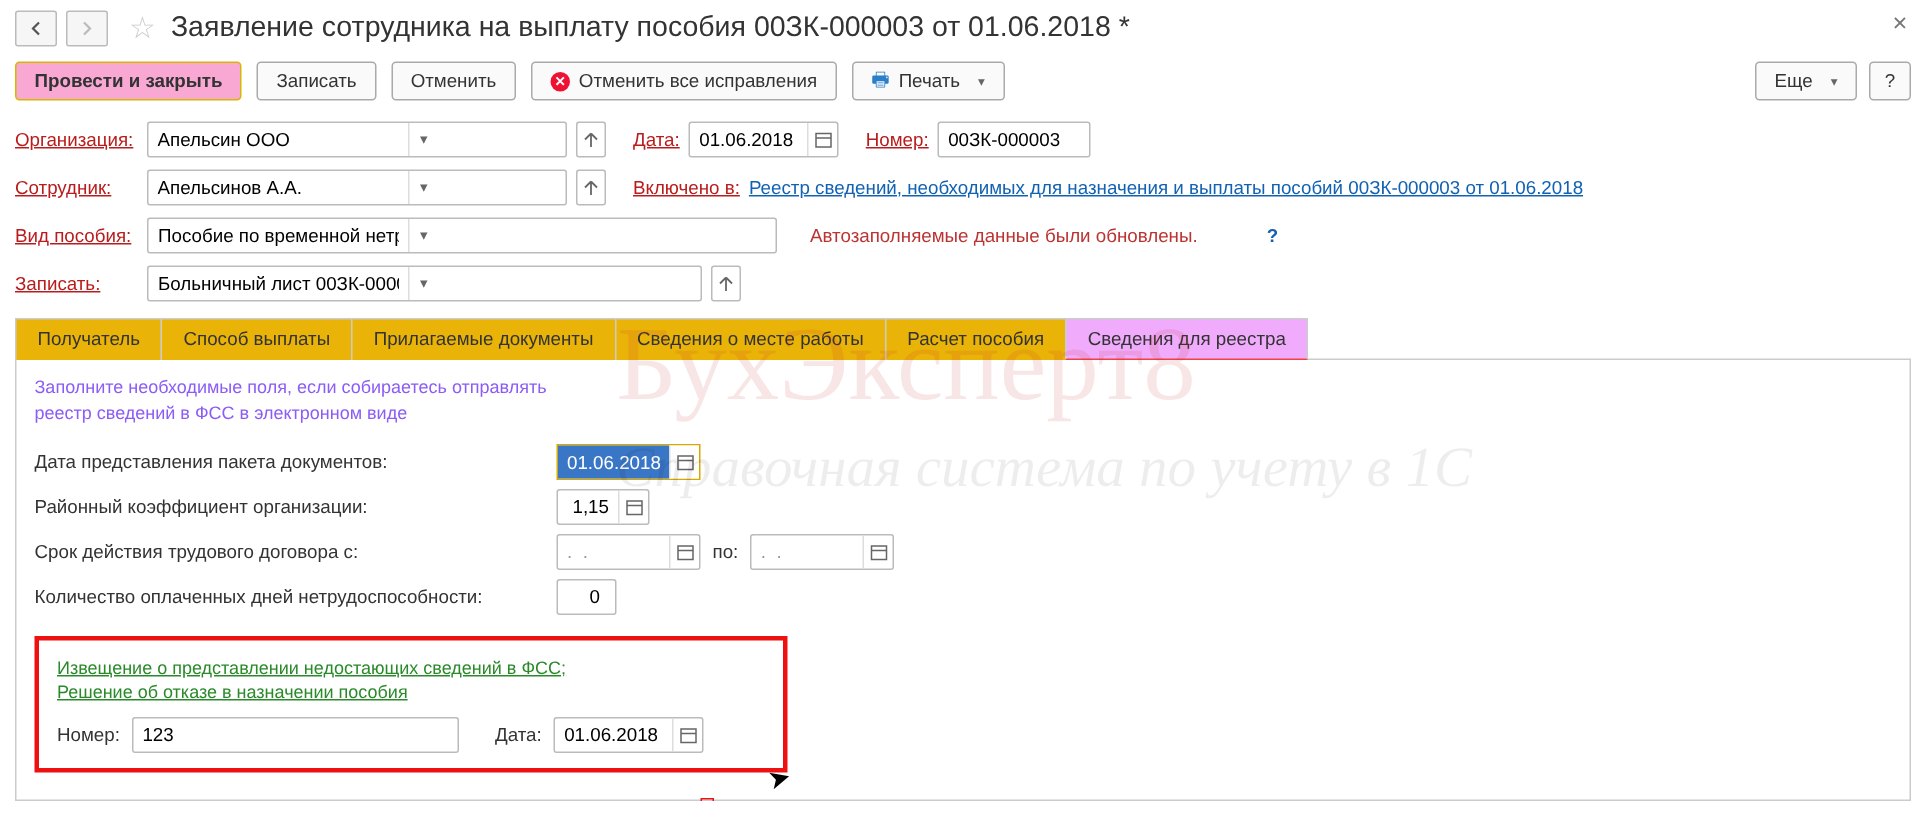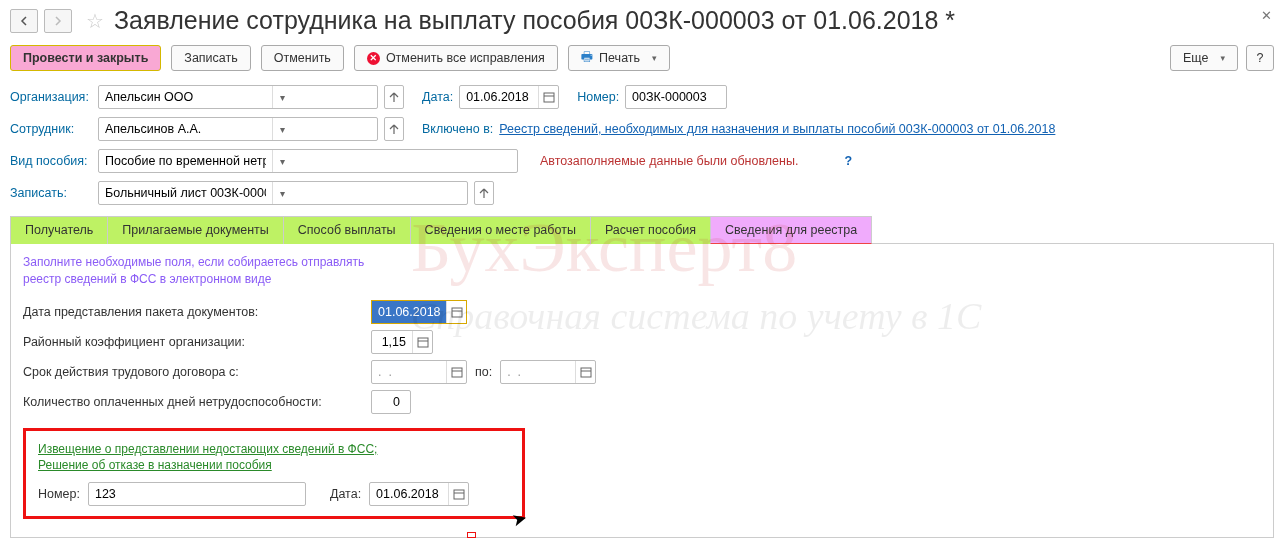--- a/index.html
+++ b/index.html
@@ -24,21 +24,21 @@
     height: 24px;
     border: 1px solid #bbb;
     background: #f6f6f6;
     display: flex;
     align-items: center;
     justify-content: center;
     cursor: pointer;
     border-radius: 2px;
   }
   .star-icon { color: #ccc; font-size: 20px; margin: 0 4px 0 8px; }
-  .title-text { font-size: 25px; font-weight: normal; color: #333; }
+  .title-text { font-size: 19px; font-weight: normal; color: #333; }
   .close-x { position: absolute; right: 12px; top: 8px; color: #777; font-size: 13px; cursor: pointer; }
   .toolbar {
     display: flex;
     align-items: center;
     padding: 6px 10px 10px 10px;
     gap: 10px;
     position: relative;
   }
   .btn {
     height: 26px;
@@ -64,21 +64,21 @@
   }
   .printer-icon { color: #2a7fc9; font-size: 13px; }
   .dropdown-caret::after { content: "▾"; margin-left: 6px; font-size: 9px; color: #666; }
   .right-tools { position: absolute; right: 10px; display: flex; gap: 8px; }
   .form-row {
     display: flex;
     align-items: center;
     padding: 4px 10px;
     gap: 6px;
   }
-  .form-label { color: #0369a1; }
+  .form-label { color: #b91c1c; text-decoration: underline; }
   .input-wrap {
     display: inline-flex;
     align-items: stretch;
     border: 1px solid #bbb;
     background: #fff;
     height: 24px;
     border-radius: 2px;
   }
   .input-wrap input {
     border: none;
@@ -105,21 +105,21 @@
   .tabs {
     display: flex;
     margin: 6px 10px 0 10px;
     border-bottom: 1px solid #ccc;
   }
   .tab {
     padding: 6px 14px;
     border: 1px solid #ccc;
     border-bottom: none;
     margin-right: -1px;
-    background: #bef264;
+    background: #eab308;
     cursor: pointer;
     position: relative;
     top: 1px;
   }
   .tab.active {
     background: #f0abfc;
     border-bottom: 1px solid #ef4444;
   }
   .tab-content {
     border: 1px solid #ccc;
@@ -283,22 +283,22 @@
   </span>
   <span class="input-btn" style="border:1px solid #bbb;height:24px;border-radius:2px;">
     <svg viewBox="0 0 12 12">
         <path d="M2 6 L6 2 M6 2 L10 6 M6 2 L6 11" stroke="#666" fill="none" stroke-width="1.2"></path>
       </svg>
   </span>
 </div>
 
 <div class="tabs">
   <div class="tab">Получатель</div>
+  <div class="tab">Способ выплаты</div>
   <div class="tab">Прилагаемые документы</div>
-  <div class="tab">Способ выплаты</div>
   <div class="tab">Сведения о месте работы</div>
   <div class="tab">Расчет пособия</div>
   <div class="tab active">Сведения для реестра</div>
 </div>
 
 <div class="tab-content">
   <div class="watermark" style="top:-36px;left:400px;font-size:70px;"><span style="color:rgba(200,40,40,0.12);">БухЭксперт8</span></div>
   <div class="watermark" style="top:50px;left:400px;font-size:38px;font-style:italic;">Справочная система по учету в 1С</div>
 
   <div class="hint-text" style="white-space:pre-line;">Заполните необходимые поля, если собираетесь отправлять

